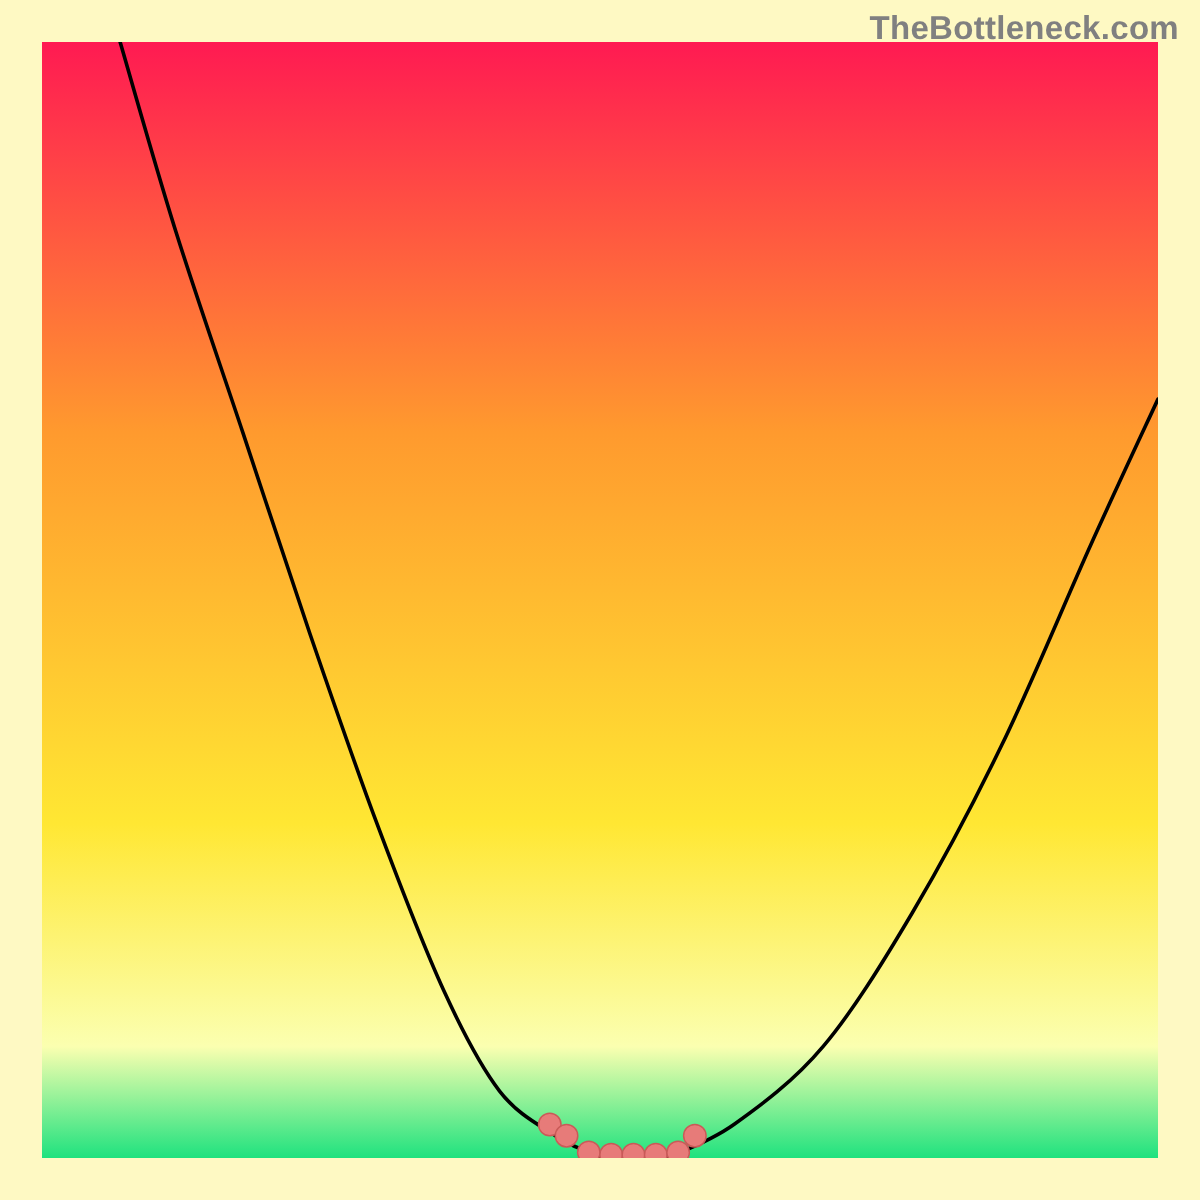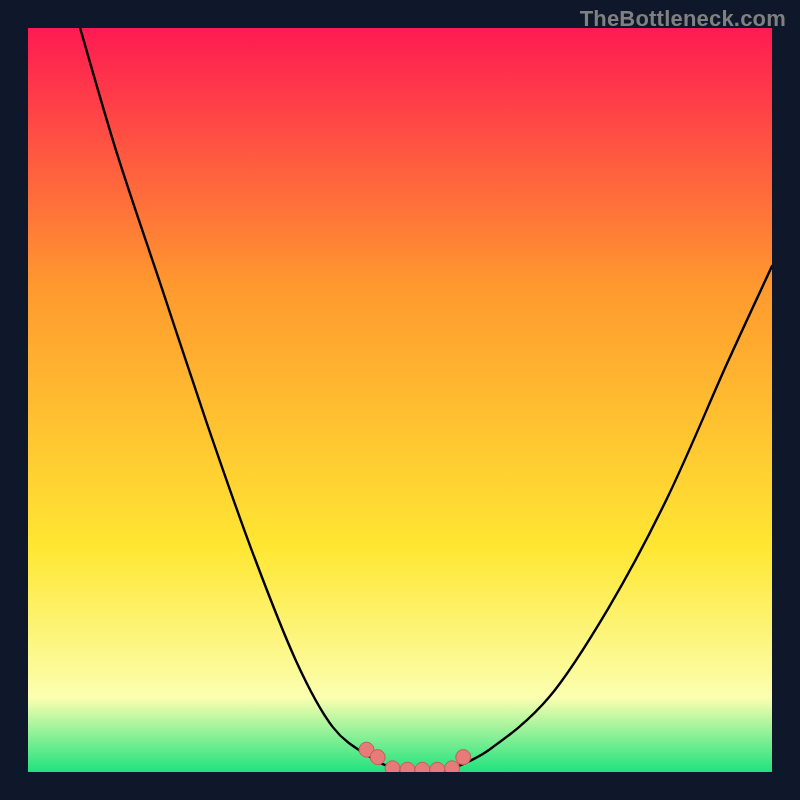--- a/index.html
+++ b/index.html
@@ -8,21 +8,21 @@
     width: 800px;
     height: 800px;
     overflow: hidden;
     background: #000;
     font-family: Arial, Helvetica, sans-serif;
   }
   .frame {
     position: relative;
     width: 800px;
     height: 800px;
-    background: #0f172a;
+    background: #fef9c3;
   }
   .plot-area {
     position: absolute;
     left: 28px;
     top: 28px;
     width: 744px;
     height: 744px;
     overflow: hidden;
   }
   .gradient-bg {

